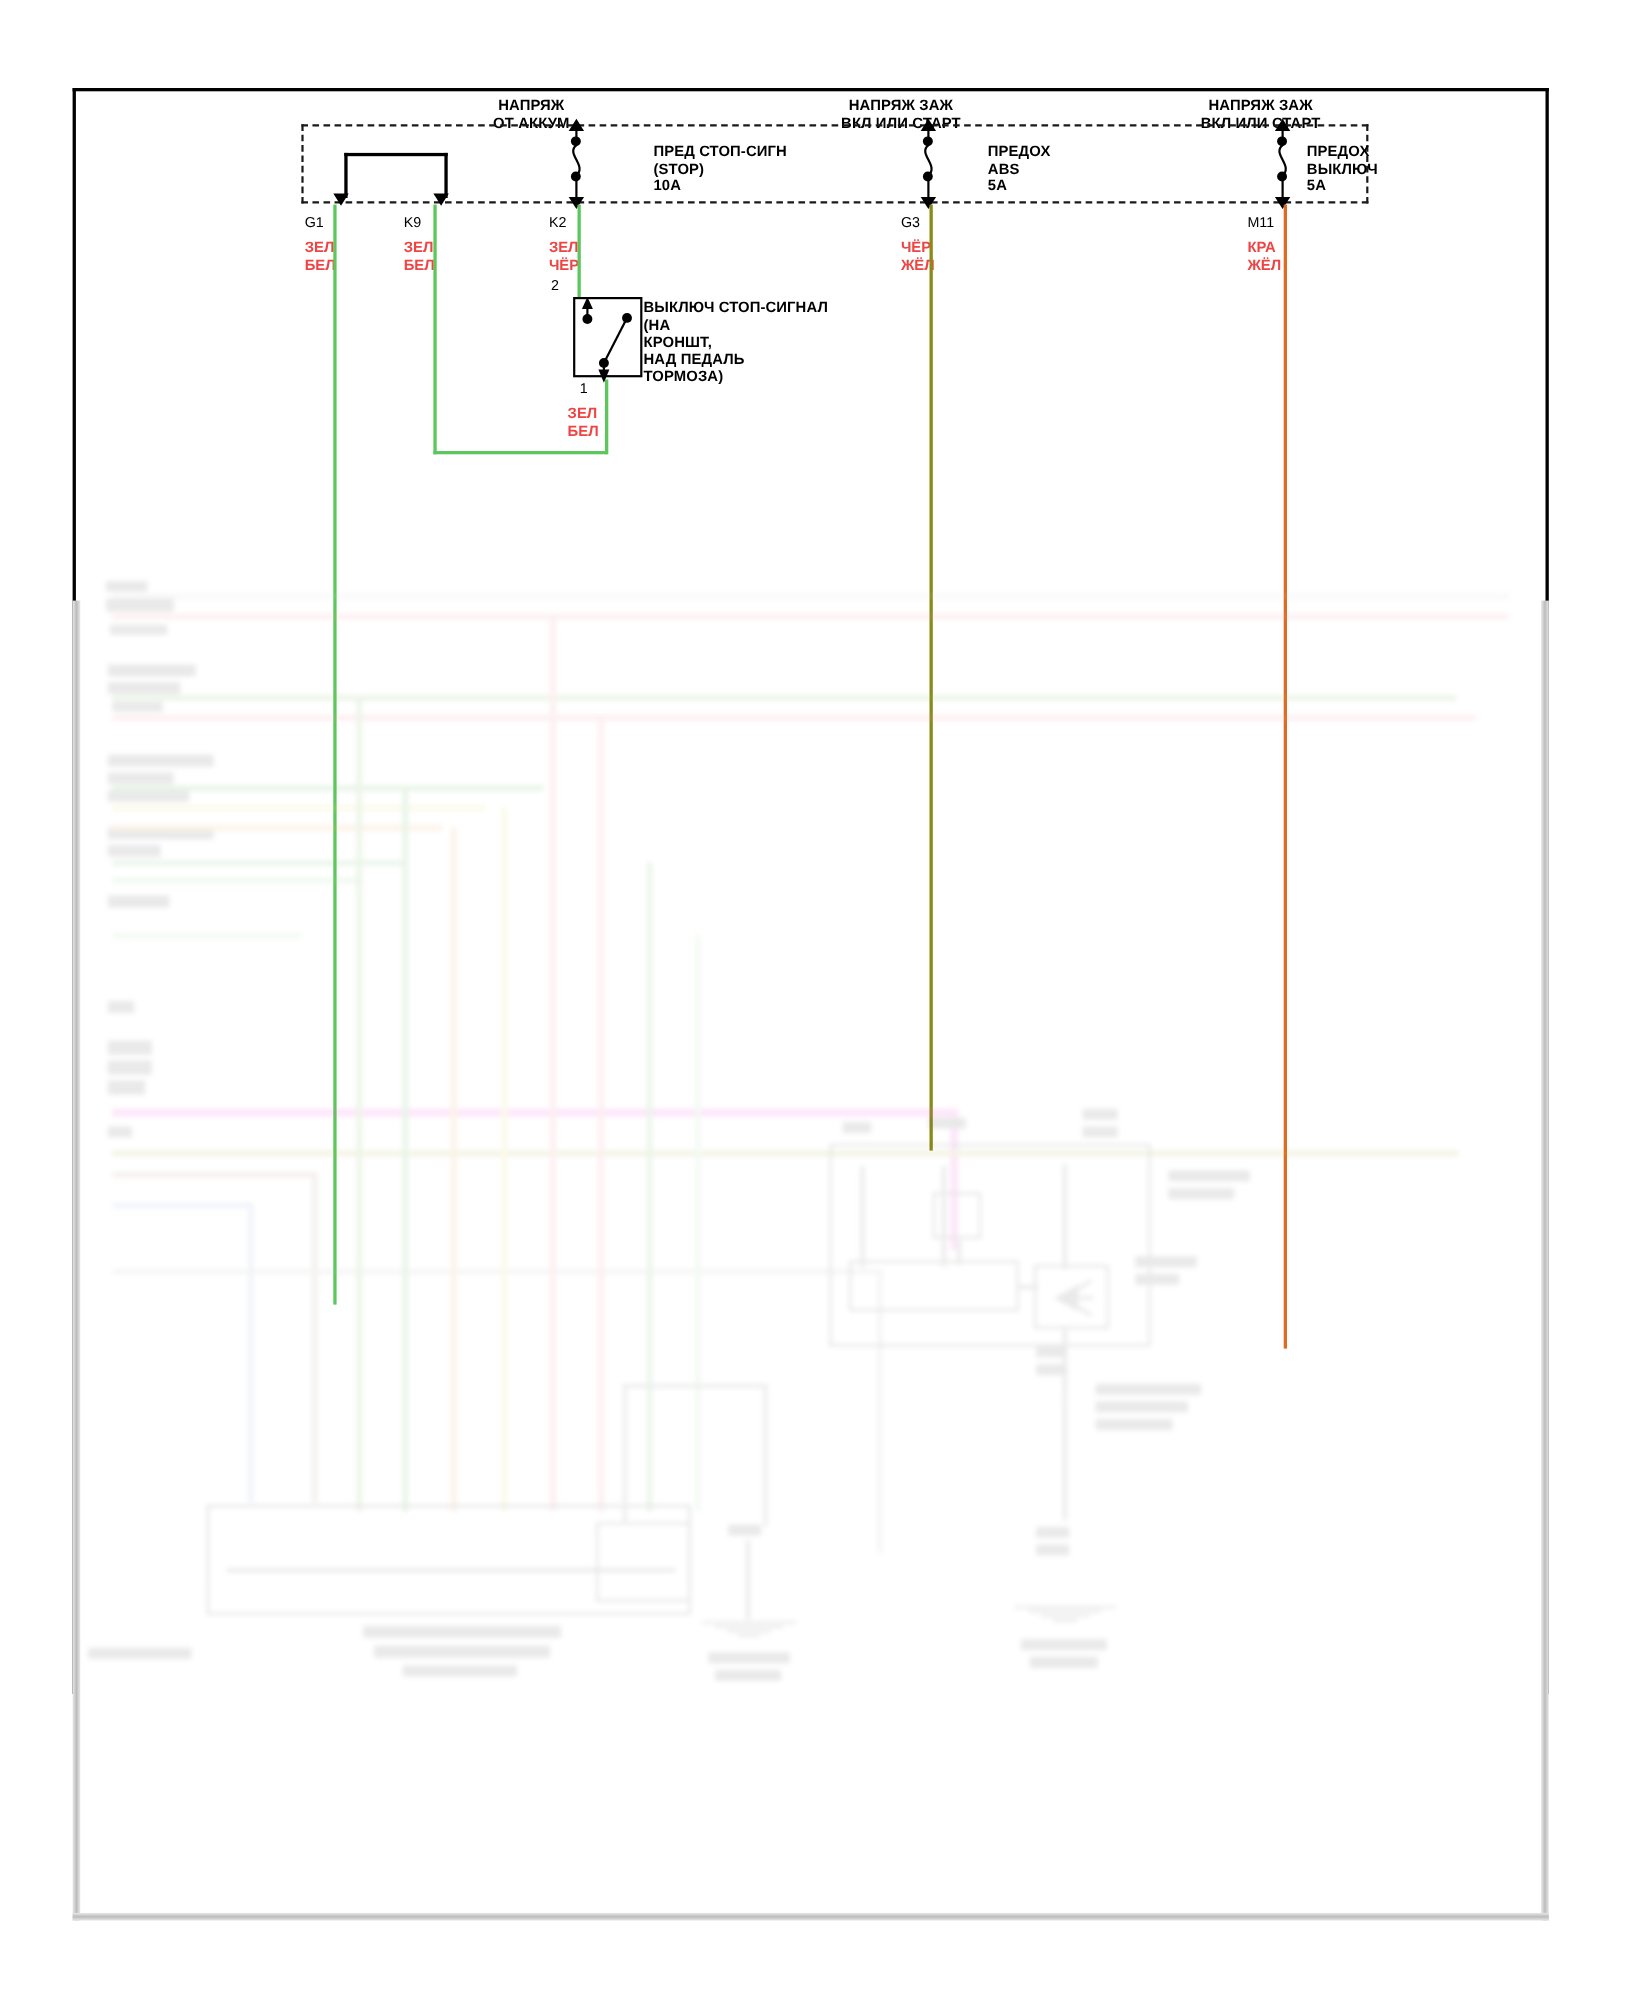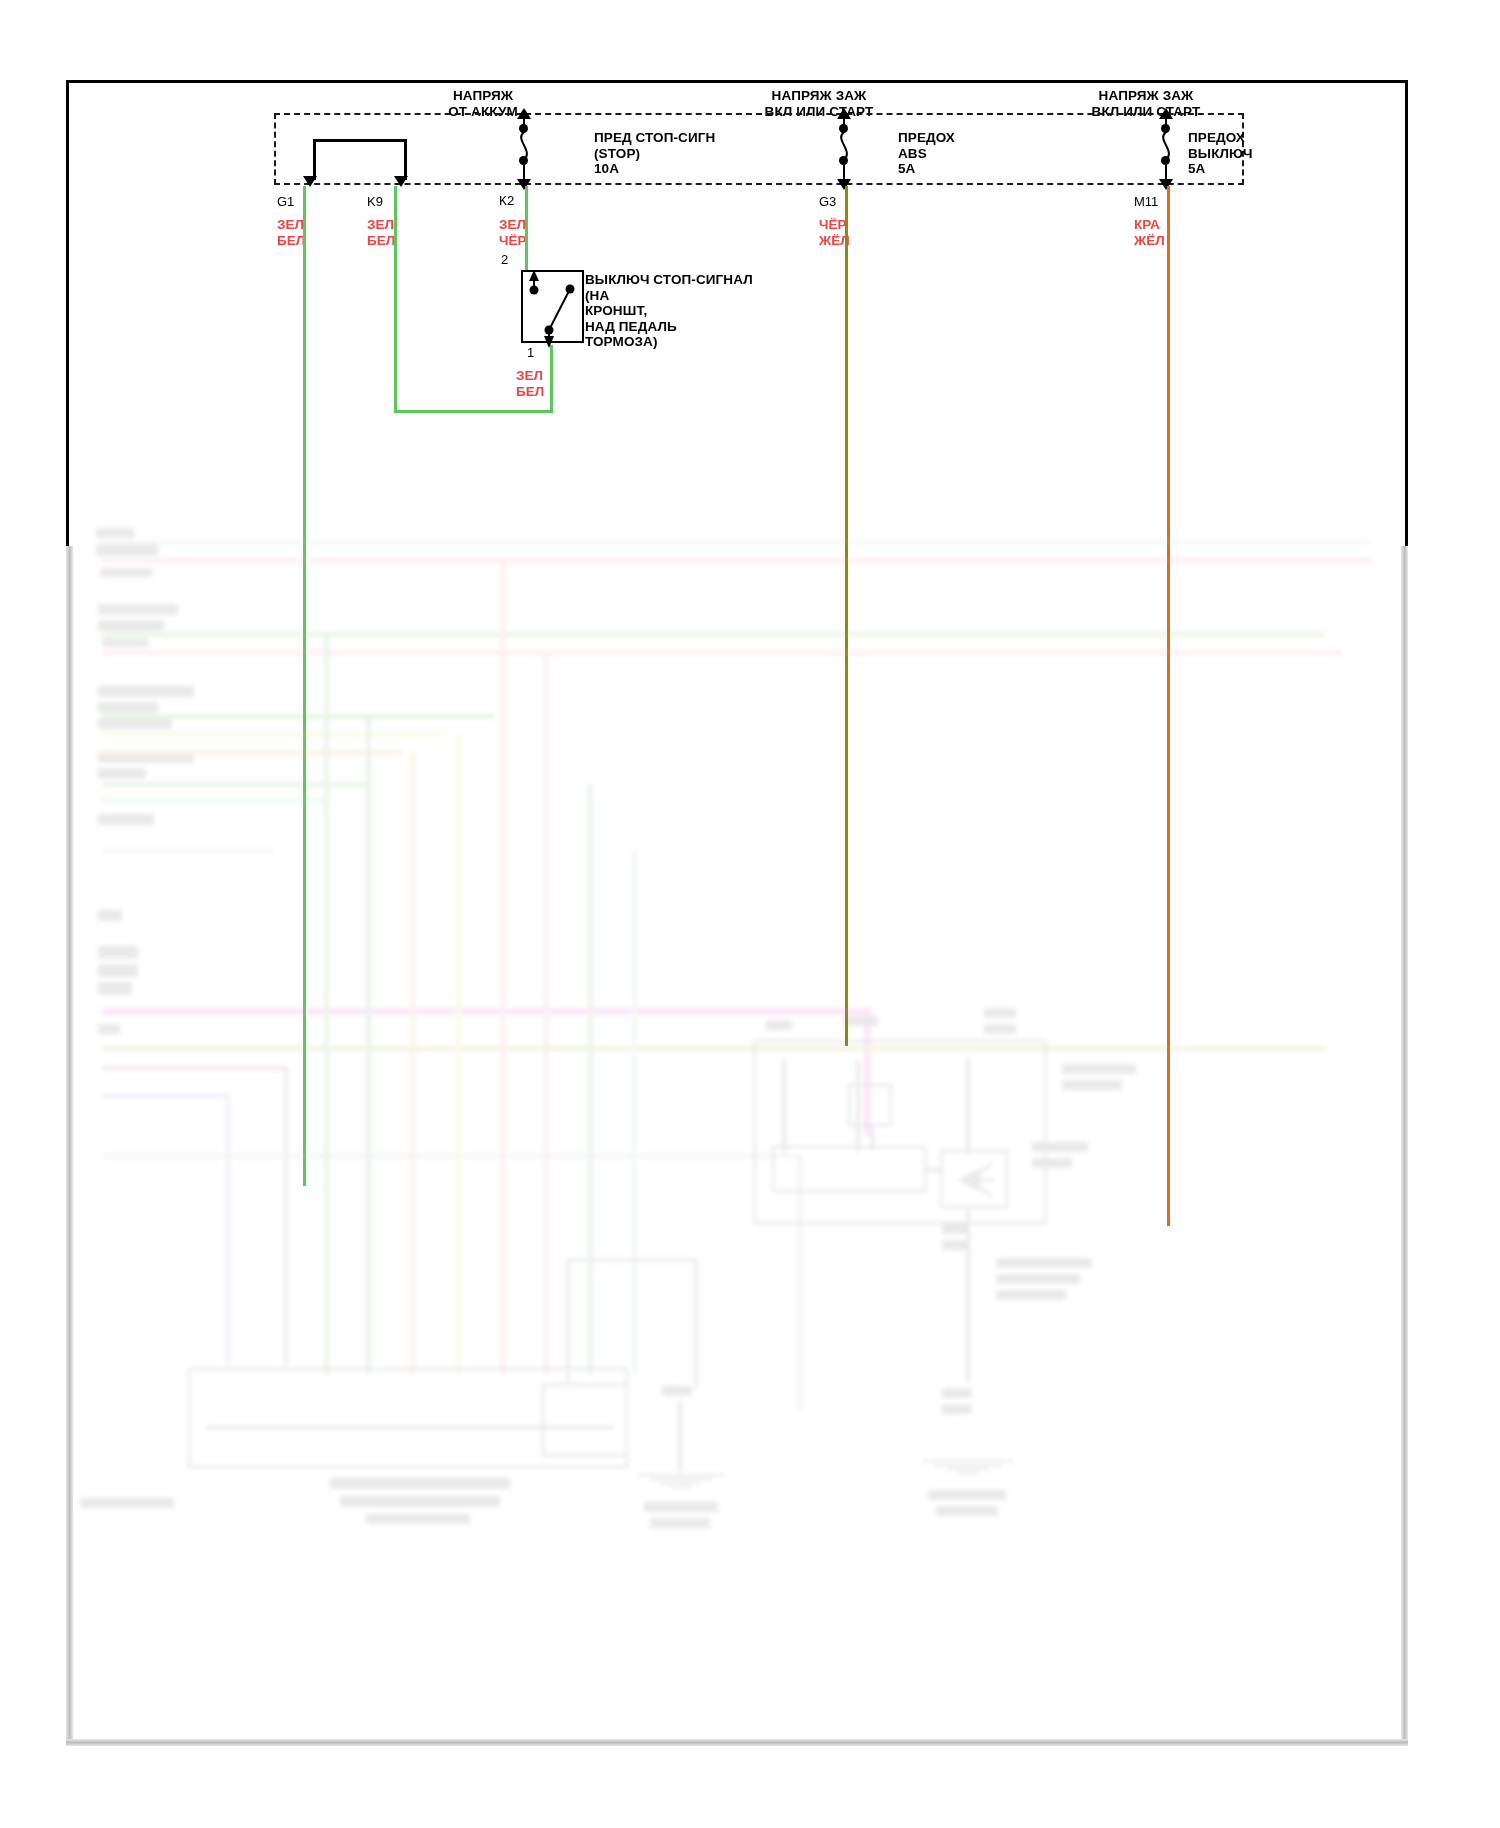--- a/index.html
+++ b/index.html
@@ -198,21 +198,21 @@
   <div class="lbl" style="left:1188px; top:130px; width:90px;"><span>ПРЕДОХ</span><br><span>ВЫКЛЮЧ</span><br><span>5A</span></div>
 
   <div class="w hwire" style="left:313px; top:139px; width:94px; background:#000;"></div>
   <div class="w vwire" style="left:313px; top:139px; height:41px; background:#000;"></div>
   <div class="w vwire" style="left:404px; top:139px; height:41px; background:#000;"></div>
   <div class="arrowdn" style="left:303px; top:176px;"></div>
   <div class="arrowdn" style="left:394px; top:176px;"></div>
 
   <div class="pin" style="left:277px; top:194px;">G1</div>
   <div class="pin" style="left:367px; top:194px;">K9</div>
-  <div class="pin" style="left:499px; top:194px;font-family:Liberation Mono, monospace;">K2</div>
+  <div class="pin" style="left:499px; top:194px;">K2</div>
   <div class="pin" style="left:819px; top:194px;">G3</div>
   <div class="pin" style="left:1134px; top:194px;">M11</div>
 
   <div class="wirelbl" style="left:277px; top:217px;">ЗЕЛ
 БЕЛ</div>
   <div class="wirelbl" style="left:367px; top:217px;">ЗЕЛ
 БЕЛ</div>
   <div class="wirelbl" style="left:499px; top:217px;">ЗЕЛ
 ЧЁР</div>
   <div class="wirelbl" style="left:819px; top:217px;">ЧЁР

